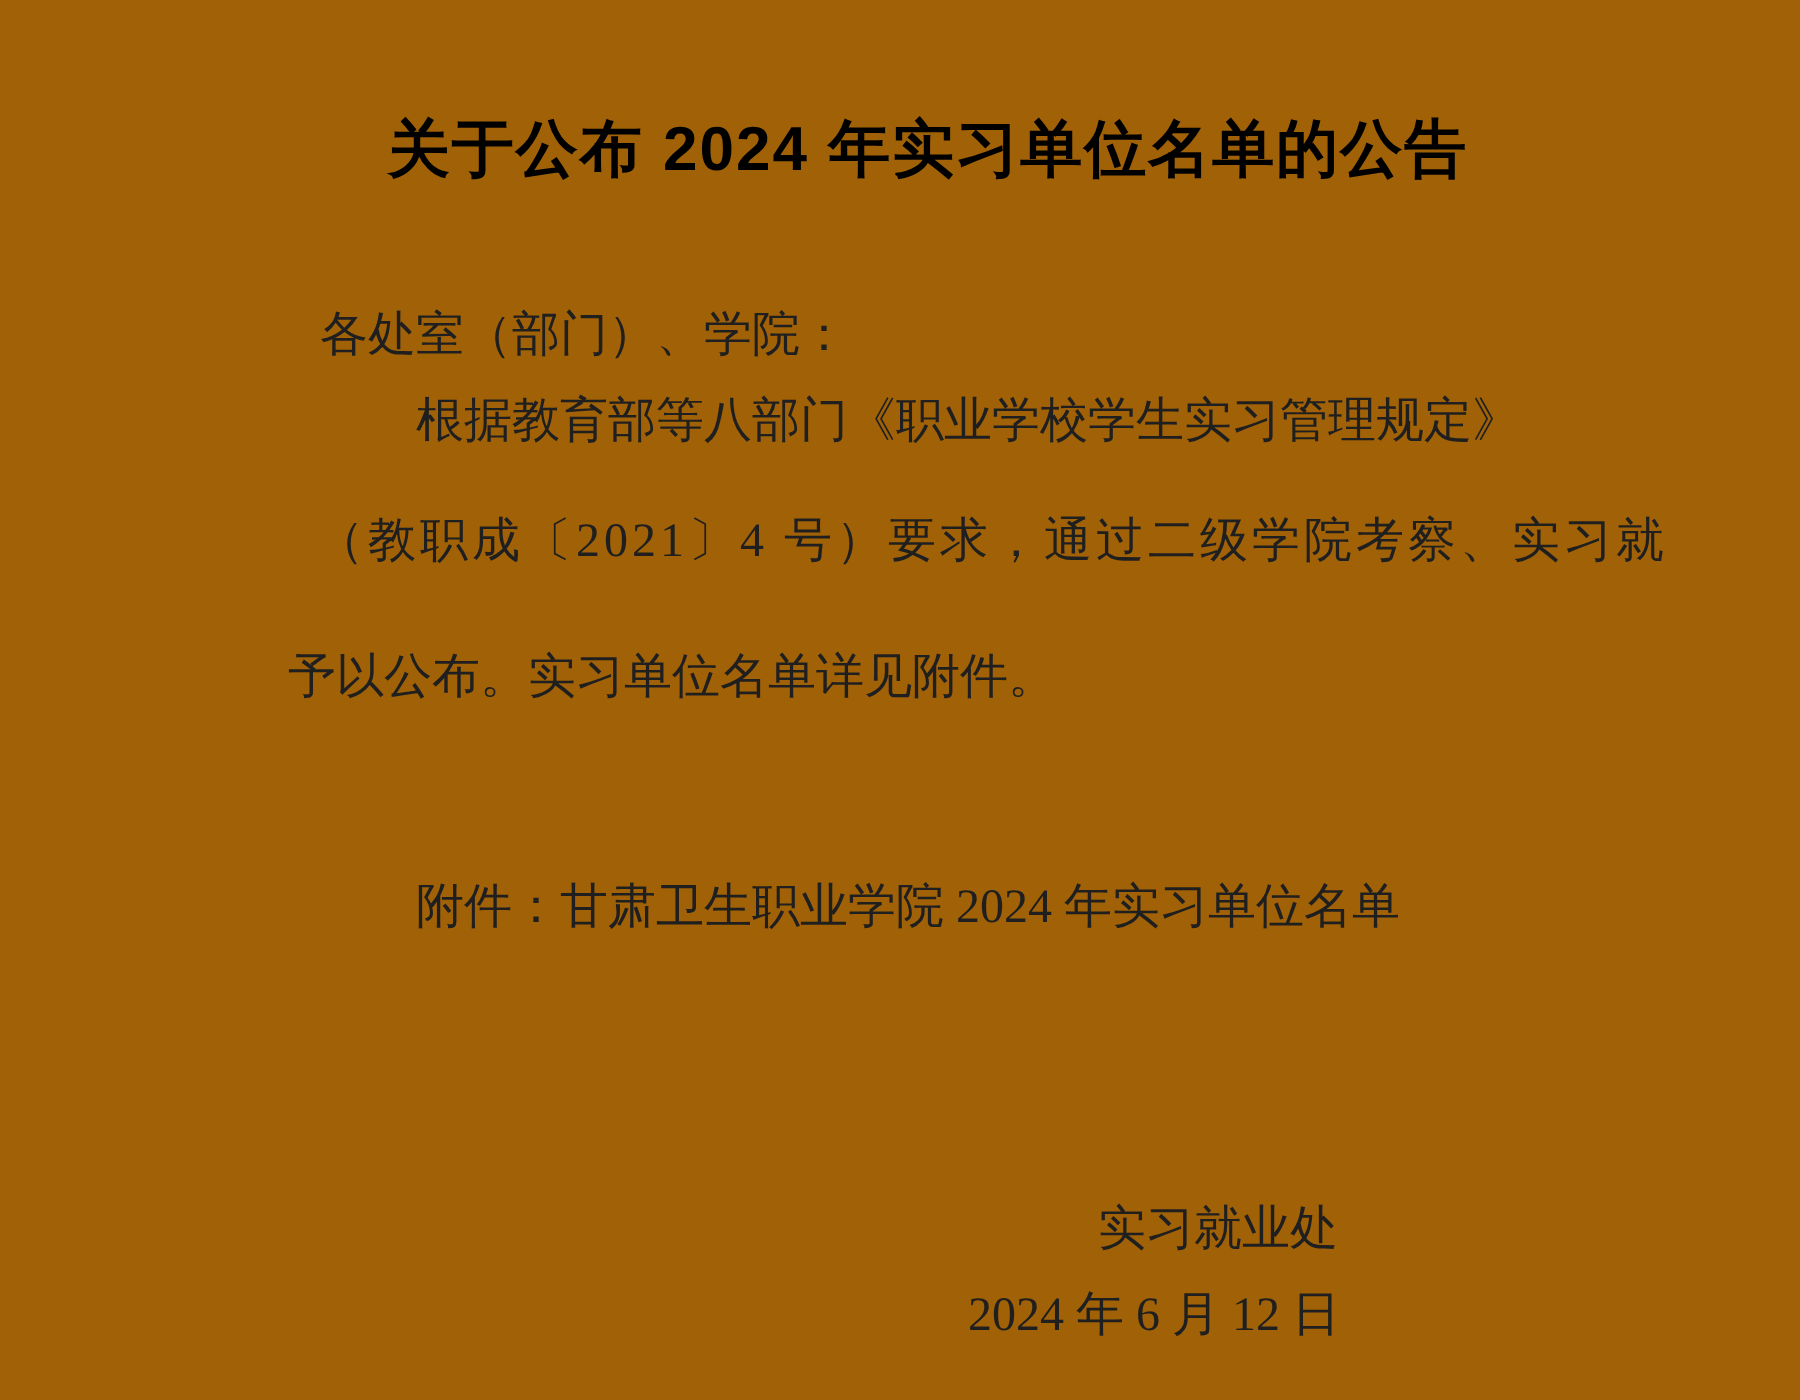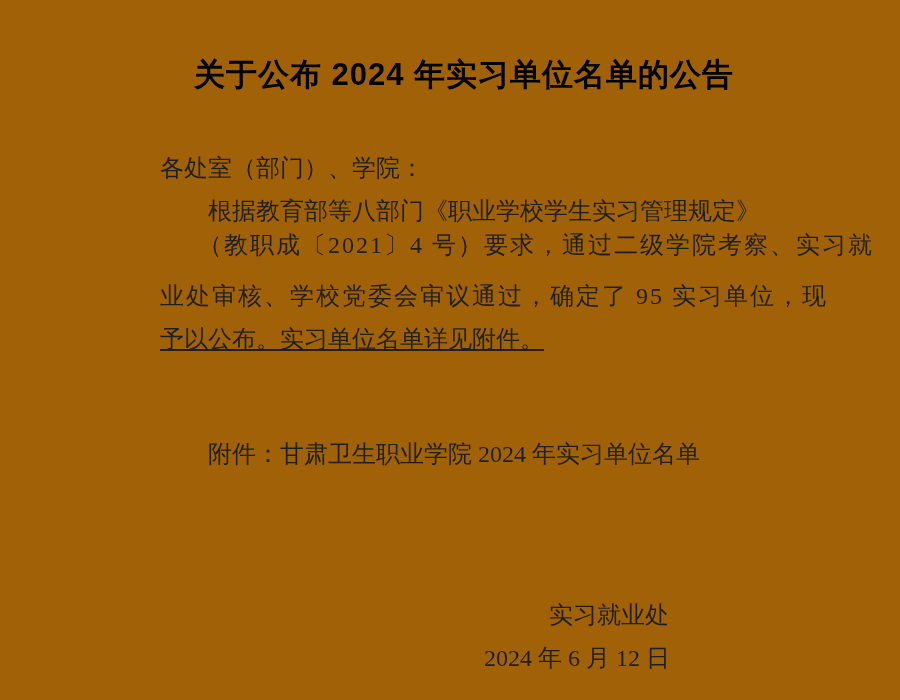--- a/index.html
+++ b/index.html
@@ -33,41 +33,40 @@
   .line {
     position: absolute;
     font-size: 24px;
     line-height: 30px;
     color: #1f1f1f;
     white-space: nowrap;
     font-family: "Liberation Serif", "DejaVu Serif", serif;
   }
   .salutation      { top: 153px; left: 160px; }
   .body-line-0     { top: 196px; left: 208px; }
-  .body-line-1     { top: 230px; left: 158px; letter-spacing: 2px; margin-left: 40px; }
+  .body-line-1     { top: 256px; left: 158px; letter-spacing: 2px; }
   .body-line-2     { top: 281px; left: 160px; letter-spacing: 2px; }
-  .body-line-3     { top: 324px; left: 160px; text-decoration: underline; }
+  .body-line-3     { top: 324px; left: 144px; }
   .attachment-line { top: 424px; left: 208px; margin-top: 15px; }
   .signature-line  { top: 600px; left: 509px; margin-left: 40px; }
   .date-line       { top: 643px; left: 484px; }
 </style>
 </head>
 <body>
 
 <div class="page">
 
   <h1 class="doc-title">关于公布 2024 年实习单位名单的公告</h1>
 
   <div class="line body-line-0">根据教育部等八部门《职业学校学生实习管理规定》</div>
 
   <div class="line salutation">各处室（部门）、学院：</div>
 
   <div class="line body-line-1">（教职成〔2021〕4 号）要求，通过二级学院考察、实习就</div>
 
-  <div class="line body-line-2">业处审核、学校党委会审议通过，确定了 95 实习单位，现</div>
 
   <div class="line body-line-3">予以公布。实习单位名单详见附件。</div>
 
   <div class="line attachment-line">附件：甘肃卫生职业学院 2024 年实习单位名单</div>
 
   <div class="line signature-line">实习就业处</div>
 
   <div class="line date-line">2024 年 6 月 12 日</div>
 
 </div>

